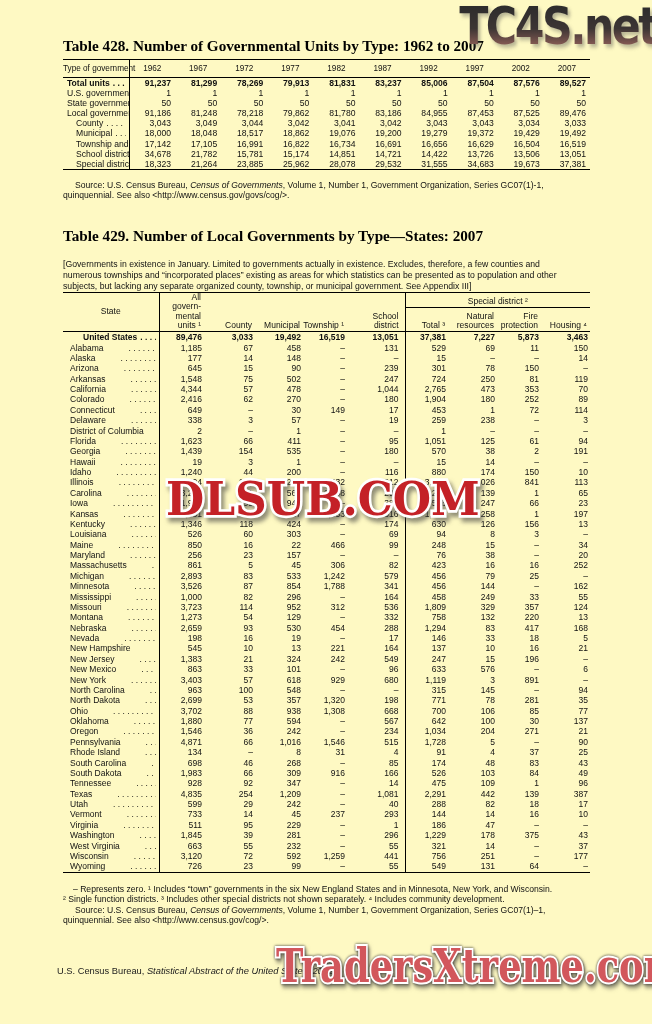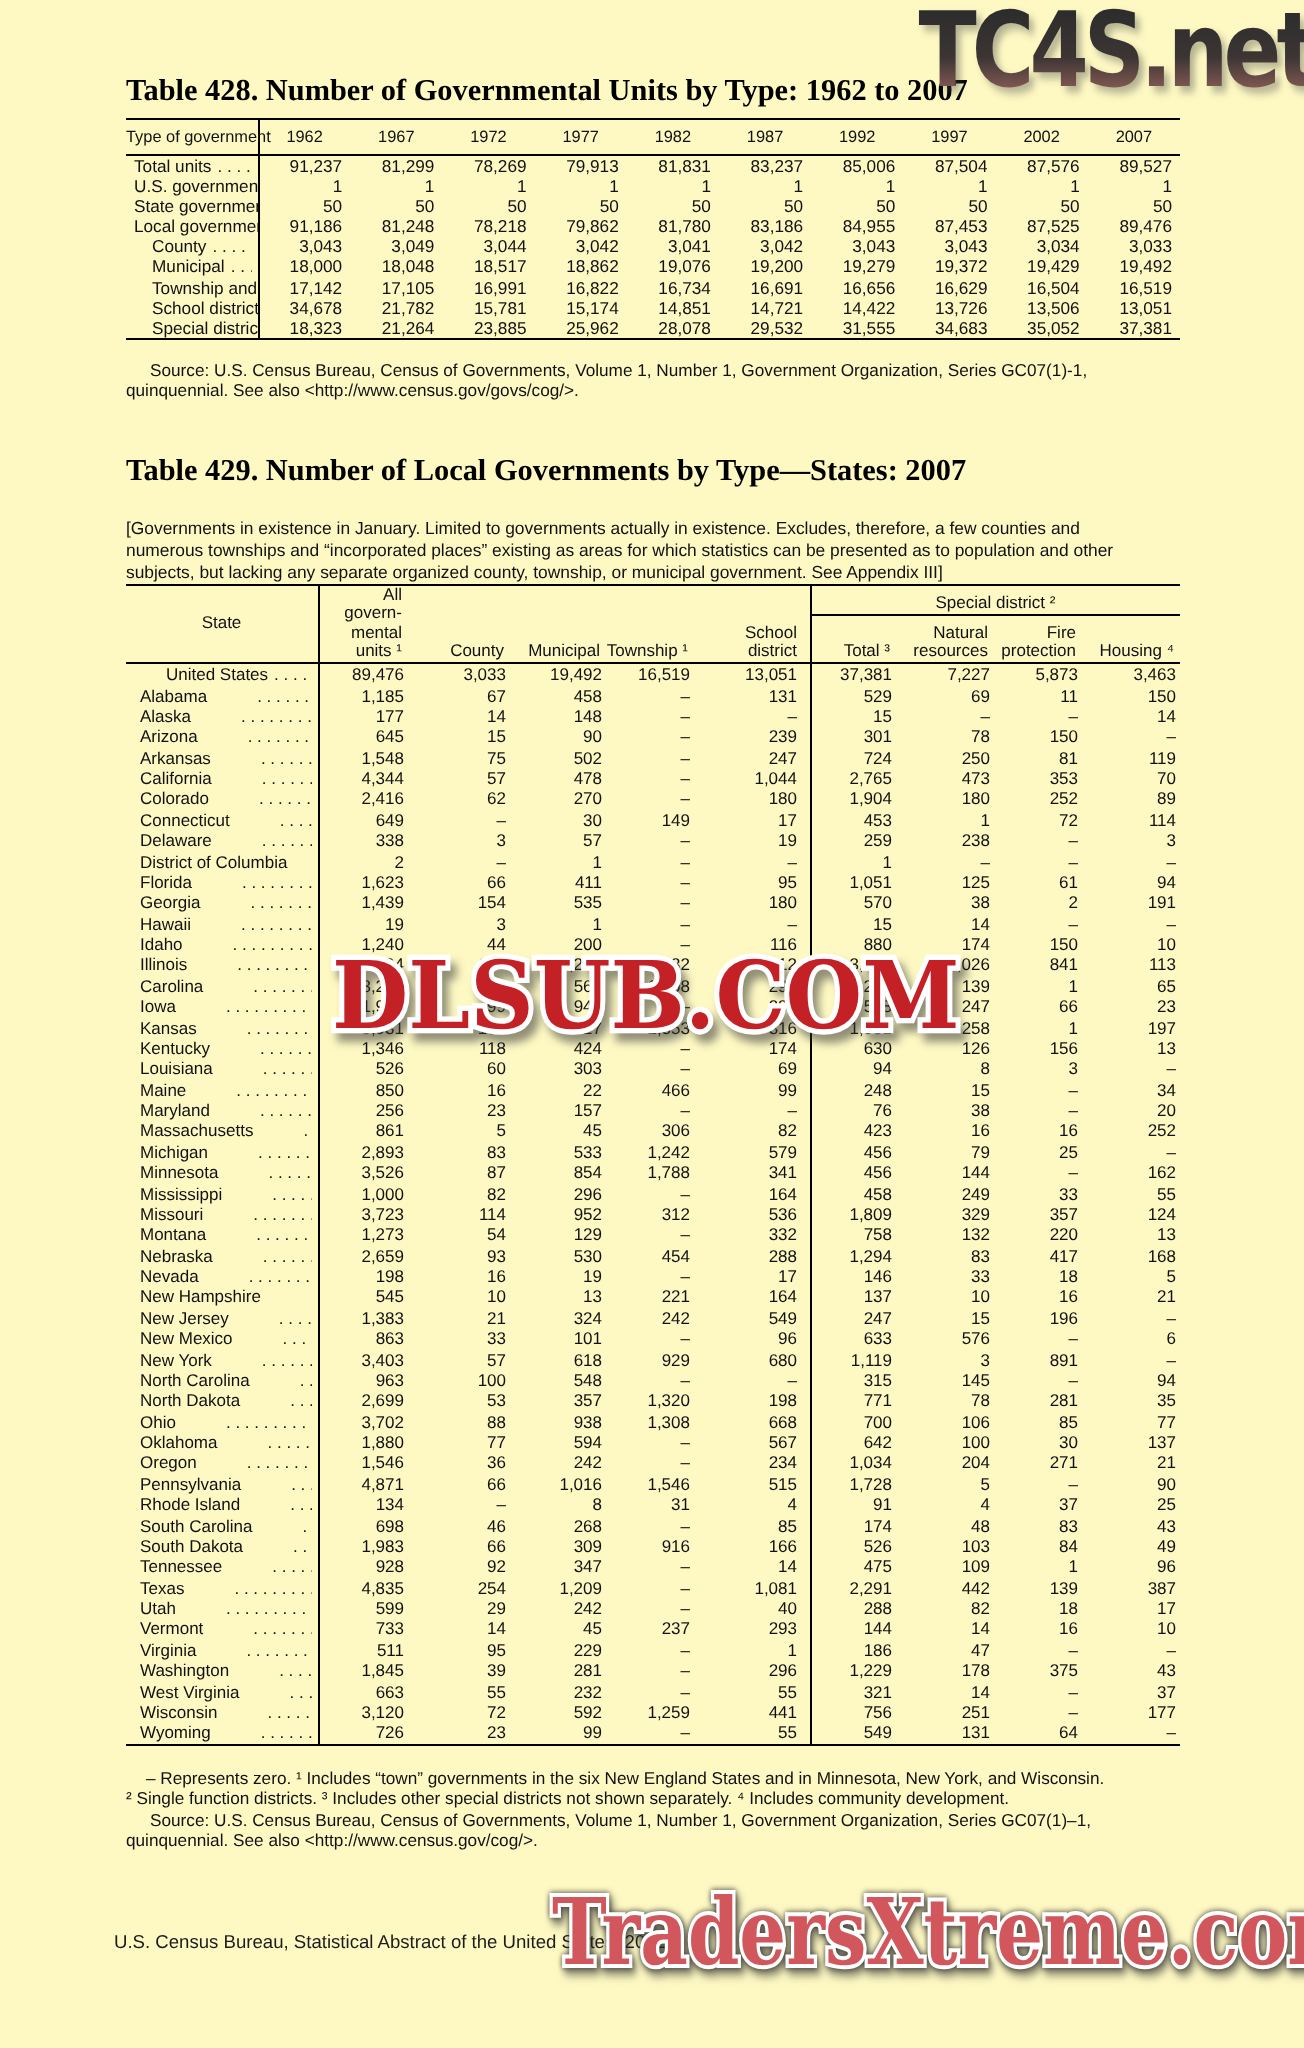--- a/index.html
+++ b/index.html
@@ -34,33 +34,33 @@
   .t429 th.h-state{text-align:center;vertical-align:middle;border-right:1px solid #000;padding:0;}
   .t429 th.h-school{border-right:1px solid #000;padding-right:6px;}
   .t429 th.h-span{text-align:center;border-bottom:1px solid #000;height:13px;padding:0 0 1px 0;}
   .t429 thead th{border-bottom-width:1px;}
   .t429 thead tr.hr2 th,.t429 thead th[rowspan]{border-bottom:1px solid #000;}
   .t429 thead th.h-span{border-bottom:1px solid #000;}
   .t429 td{font-size:8.5px;line-height:10.37px;padding:0;}
   .t429 td.num{text-align:right;padding-right:2px;}
   .t429 td.c-state{border-right:1px solid #000;}
   .t429 td.c-school{border-right:1px solid #000;padding-right:6px;}
-  tr.b td{font-weight:normal;}
+  tr.b td{font-weight:bold;}
 
   
   .lbl{display:flex;align-items:baseline;overflow:hidden;padding-left:4px;}
   .lbl.ind{padding-left:13px;}
   .lbl.st{padding-left:7px;gap:22px;}
   .lbl.us{padding-left:20px;}
   .nm{white-space:nowrap;}
   .dots{flex:1;overflow:hidden;white-space:nowrap;margin:0 3px 0 3px;}
   .dots::before{content:". . . . . . . . . . . . . . . . . . . . . . . . . . . . . . . . . .";}
 
   
-  .it{}
+  .it{font-style:italic;}
 
   
   .foot-right{position:absolute;left:60px;top:949px;width:532px;text-align:right;
               font-size:11.5px;color:#1c1c1c;}
   .foot-right .pg{margin-left:12px;}
   .foot-left{position:absolute;left:57px;top:966px;font-size:9.3px;color:#1c1c1c;}
 
   
   .wm-tc4s{position:absolute;top:0;right:-4px;z-index:9;
            font-family:"DejaVu Sans",sans-serif;font-weight:bold;font-size:52px;line-height:52px;
@@ -270,21 +270,21 @@
             </div>
           </td>
           <td class="num">18,323</td>
           <td class="num">21,264</td>
           <td class="num">23,885</td>
           <td class="num">25,962</td>
           <td class="num">28,078</td>
           <td class="num">29,532</td>
           <td class="num">31,555</td>
           <td class="num">34,683</td>
-          <td class="num">35,052</td>
+          <td class="num">19,673</td>
           <td class="num">37,381</td>
         </tr>
       </tbody>
   </table>
 
   <p class="src" style="top:171px;"><span>Source: U.S. Census Bureau, </span><span class="it">Census of Governments</span><span>, Volume 1, Number 1, Government Organization, Series GC07(1)-1,
 quinquennial. See also &lt;http://www.census.gov/govs/cog/&gt;.</span></p>
 
   <div class="tbl-title" style="top:227px;">Table 429. Number of Local Governments by Type—States: 2007</div>
 

